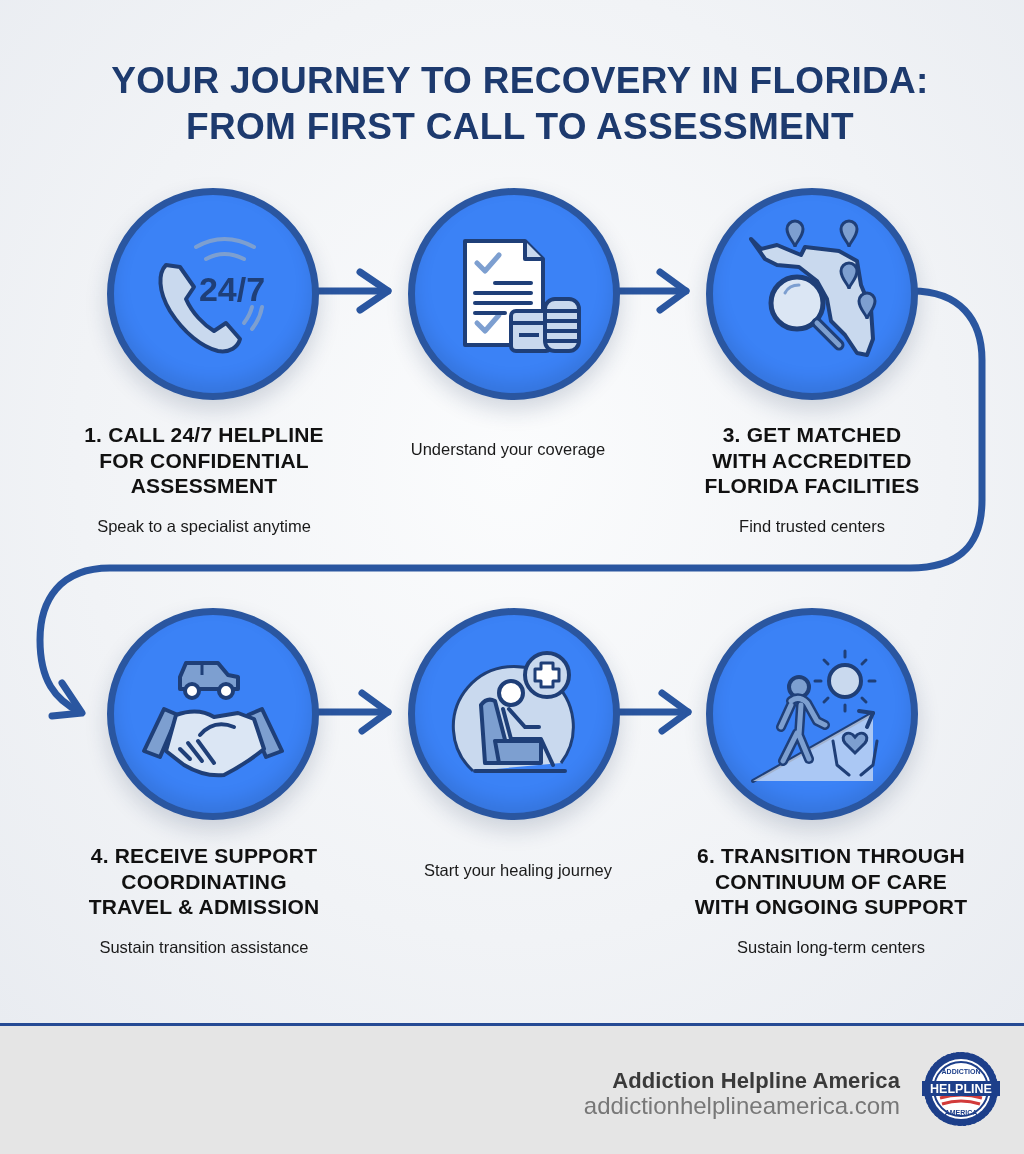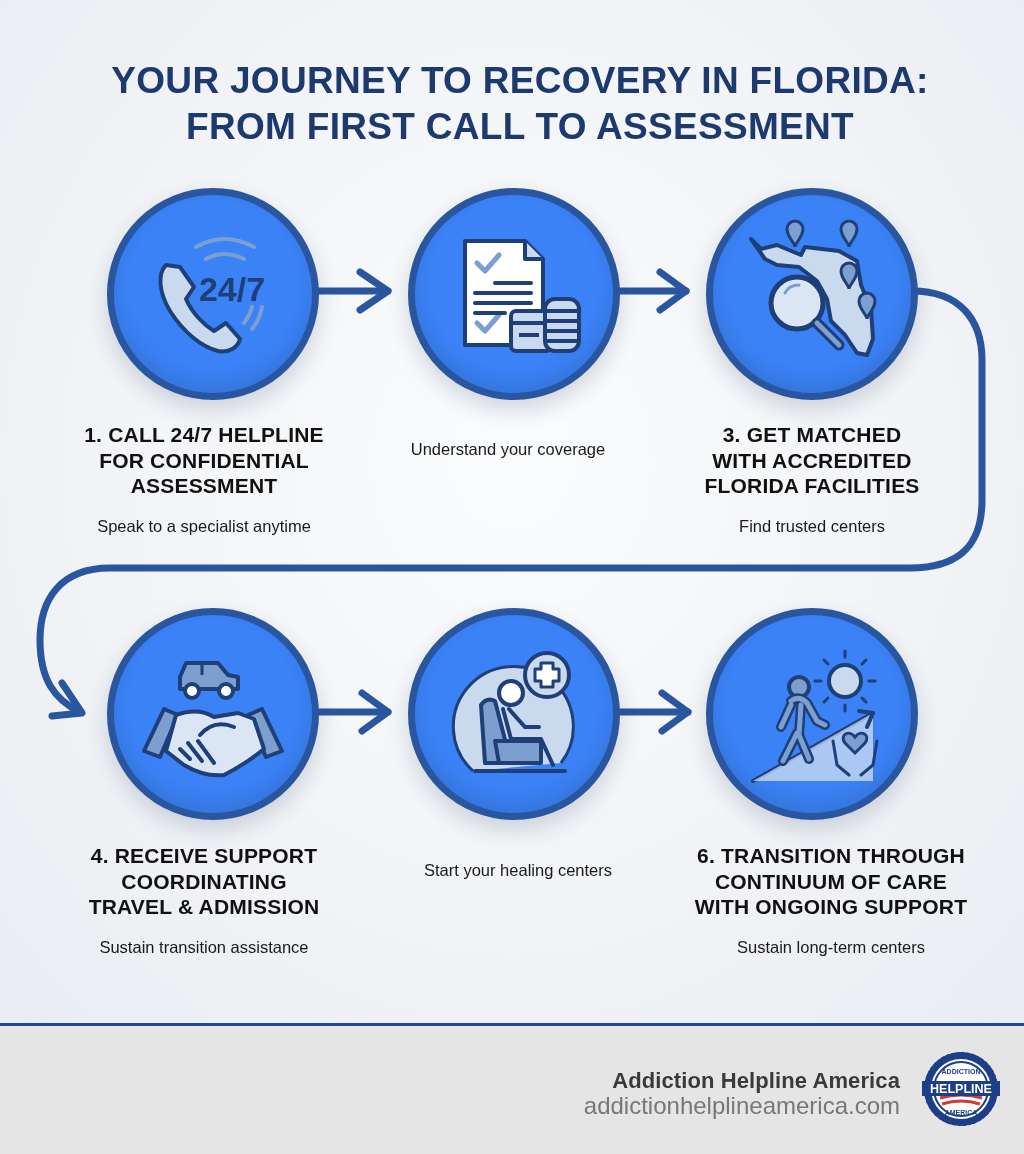--- a/index.html
+++ b/index.html
@@ -211,21 +211,21 @@
 FLORIDA FACILITIES</div>
   <div class="step-sub">Find trusted centers</div>
 </div>
 <div class="step" style="left:54px; top:843px;">
   <div class="step-title">4. RECEIVE SUPPORT
 COORDINATING
 TRAVEL &amp; ADMISSION</div>
   <div class="step-sub">Sustain transition assistance</div>
 </div>
 <div class="step" style="left:368px; top:843px;">
-  <div class="step-sub">Start your healing centers</div>
+  <div class="step-sub">Start your healing journey</div>
 </div>
 <div class="step" style="left:676px; top:843px; width:310px;">
   <div class="step-title">6. TRANSITION THROUGH
 CONTINUUM OF CARE
 WITH ONGOING SUPPORT</div>
   <div class="step-sub">Sustain long-term centers</div>
 </div>
 
 <div class="footer-line"></div>
 <div class="footer">

